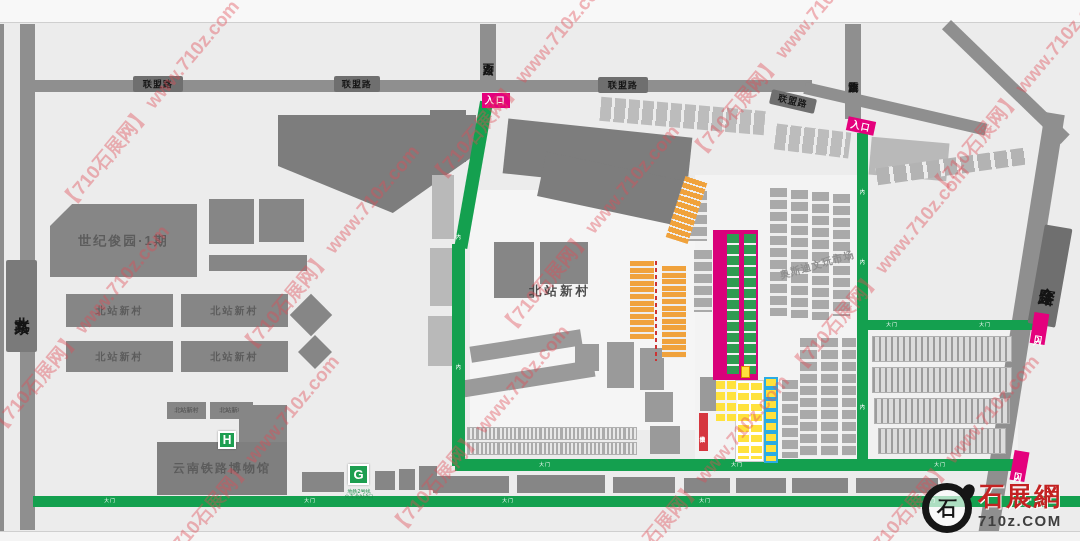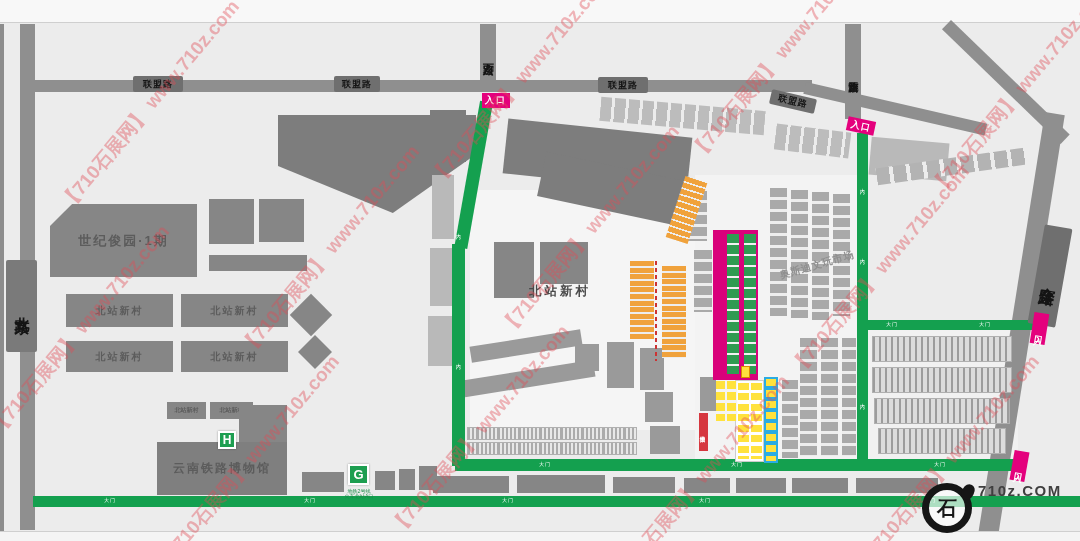--- a/index.html
+++ b/index.html
@@ -210,17 +210,18 @@
   <span class="wm" style="left:480px;top:430px;">【710石展网】 www.710z.com</span>
   <span class="wm" style="left:700px;top:480px;">【710石展网】 www.710z.com</span>
   <span class="wm" style="left:950px;top:460px;">【710石展网】 www.710z.com</span>
 
   <div style="left:922px;top:477px;width:158px;height:62px;z-index:9;display:flex;align-items:center;gap:6px;position:absolute;">
     <div style="position:relative;width:50px;height:50px;border:7px solid #161616;border-radius:50%;background:rgba(255,255,255,.65);display:flex;align-items:center;justify-content:center;flex:0 0 auto;">
       <span style="position:static;font-family:'DejaVu Serif',serif;font-weight:bold;font-size:20px;color:#161616;">石</span>
       <span style="position:absolute;right:-9px;top:-6px;width:12px;height:16px;background:#161616;border-radius:45%;transform:rotate(28deg);"></span>
     </div>
     <div style="position:relative;width:100px;height:52px;">
+      <div style="position:static;font-family:'Liberation Serif',serif;font-weight:bold;font-size:26px;line-height:30px;color:#c32222;letter-spacing:2px;text-shadow:1px 1px 0 #ffffff;">石展網</div>
       <div style="position:static;font-weight:bold;font-size:15px;color:#3f3f3f;letter-spacing:1.5px;">710z.COM</div>
     </div>
   </div>
 
 </div>
 
 </body></html>

